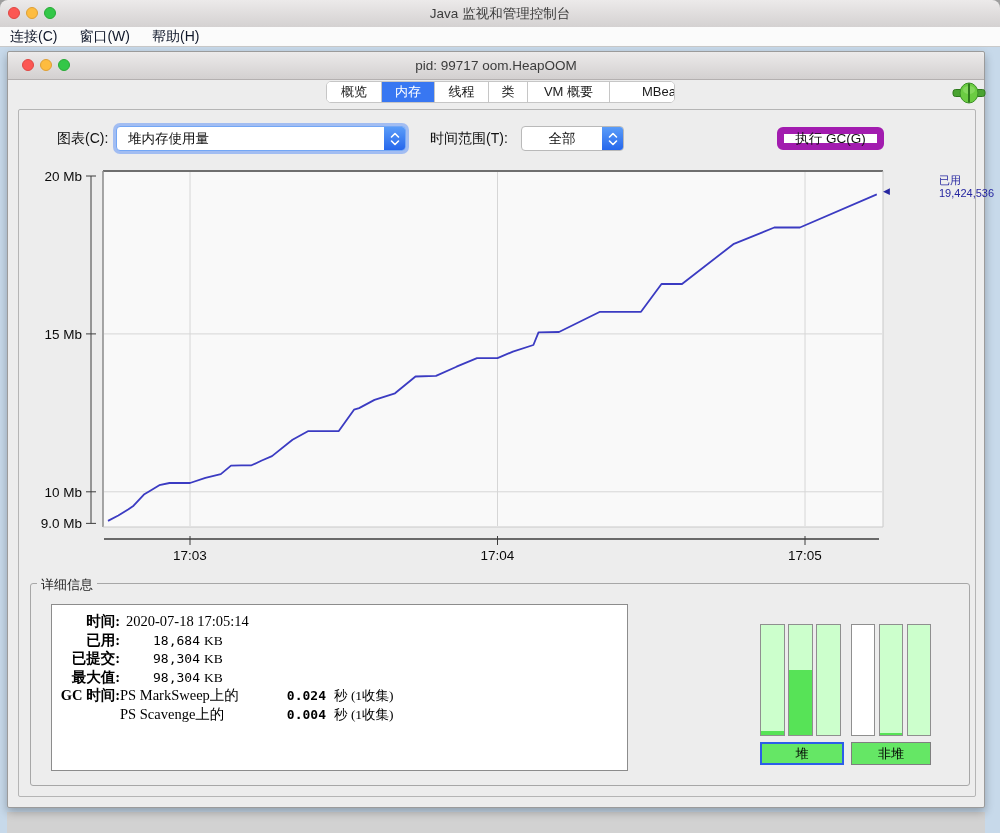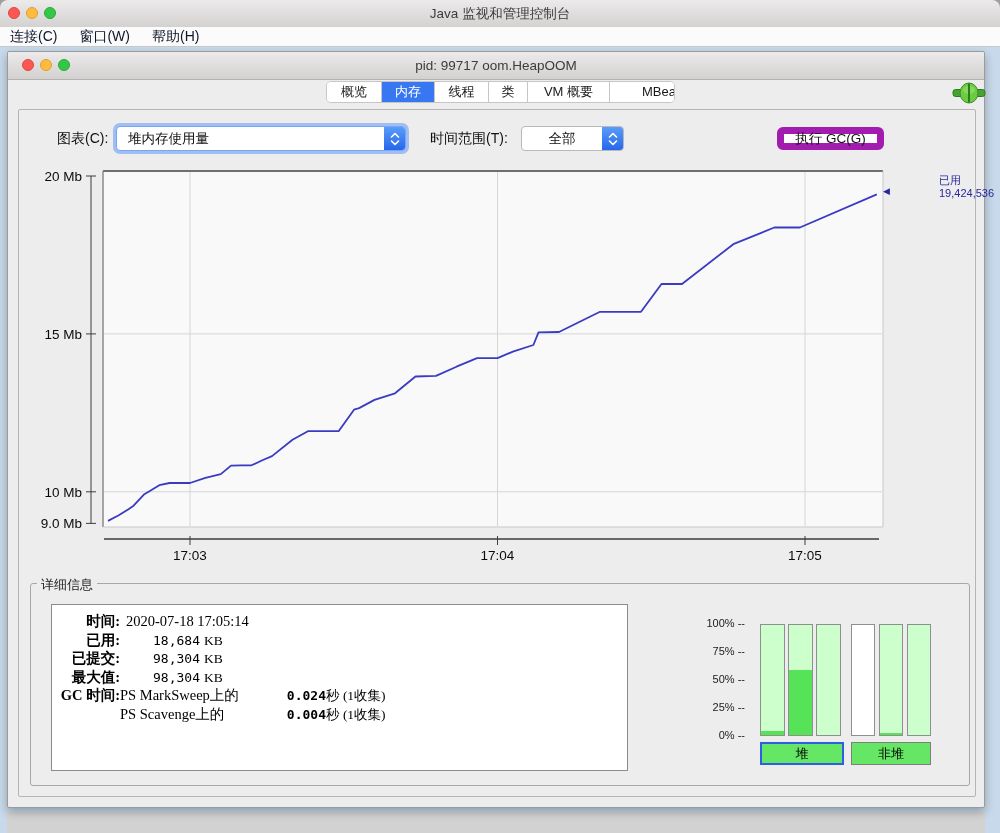--- a/index.html
+++ b/index.html
@@ -59,21 +59,21 @@
     font-family:"Liberation Serif","DejaVu Serif",serif;}
   .drow{line-height:17.5px;white-space:nowrap;}
   .dlabel{display:inline-block;width:66px;text-align:right;font-weight:bold;font-size:14.5px;}
   .dval{margin-left:6px;font-size:14.5px;}
   .dnum{display:inline-block;width:74px;text-align:right;margin-left:6px;
     font-family:"DejaVu Sans Mono","Liberation Mono",monospace;font-size:13px;}
   .dunit{font-size:13.5px;margin-left:4px;}
   .gcname{display:inline-block;width:158px;font-size:14.5px;}
   .gctime{display:inline-block;width:48px;text-align:right;font-weight:bold;
     font-family:"DejaVu Sans Mono","Liberation Mono",monospace;font-size:13px;}
-  .gcunit{font-size:13.5px;}
+  .gcunit{font-size:13.5px;margin-left:8px;}
   
   .gauge-scale{position:absolute;left:662px;top:33px;width:52px;}
   .gauge-scale .glabel{height:28px;line-height:12px;text-align:right;font-size:11px;color:#222;}
   .bar-group{position:absolute;top:40px;height:112px;display:flex;}
   .bar-group.heap{left:729px;gap:3px;}
   .bar-group.nonheap{left:820px;gap:4px;}
   .gbar{position:relative;height:112px;border:1px solid #8f8f8f;box-sizing:border-box;}
   .heap .gbar{width:25px;} .nonheap .gbar{width:24px;}
   .gfill{position:absolute;left:0;right:0;bottom:0;}
   .gbtn{position:absolute;top:158px;height:23px;font-size:13px;color:#000;
@@ -202,27 +202,20 @@
               <span class="dlabel">最大值:</span><span class="dnum">98,304</span><span class="dunit">KB</span>
             </div>
             <div class="drow">
               <span class="dlabel">GC 时间:</span><span class="gcname">PS MarkSweep上的</span><span class="gctime">0.024</span><span class="gcunit">秒 (1收集)</span>
             </div>
             <div class="drow">
               <span class="dlabel"></span><span class="gcname">PS Scavenge上的</span><span class="gctime">0.004</span><span class="gcunit">秒 (1收集)</span>
             </div>
           </div>
 
-          <div class="gauge-scale" id="gauge-scale">
-              <div class="glabel">100% --</div>
-              <div class="glabel">75% --</div>
-              <div class="glabel">50% --</div>
-              <div class="glabel">25% --</div>
-              <div class="glabel">0% --</div>
-            </div>
           <div class="bar-group heap" id="heap-bars">
               <div class="gbar" style="background: rgb(204, 255, 204);">
                 <div class="gfill" style="height: 3.5%; background: rgb(87, 227, 87);"></div>
               </div>
               <div class="gbar" style="background: rgb(204, 255, 204);">
                 <div class="gfill" style="height: 59%; background: rgb(87, 227, 87);"></div>
               </div>
               <div class="gbar" style="background: rgb(204, 255, 204);"></div>
             </div>
           <div class="bar-group nonheap" id="nonheap-bars">

